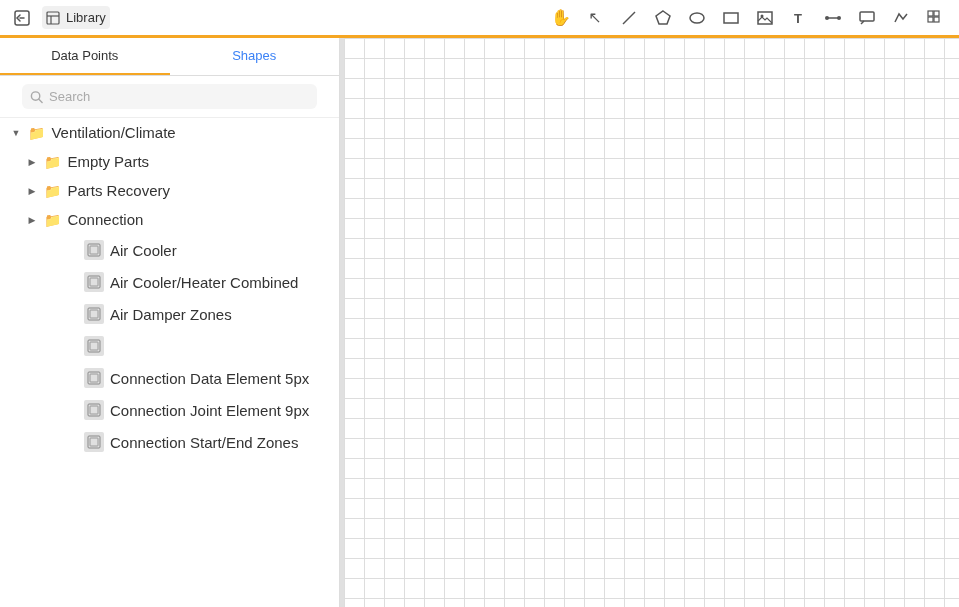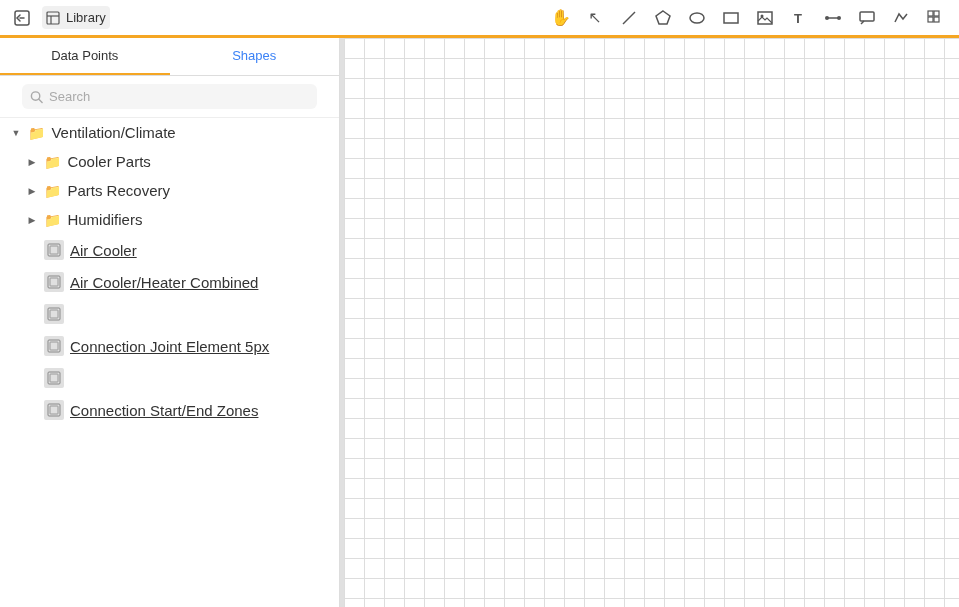--- a/index.html
+++ b/index.html
@@ -158,21 +158,21 @@
       justify-content: center;
       font-size: 9px;
       color: #666;
       margin-right: 2px;
       flex-shrink: 0;
     }
     .tree-item .item-label {
       font-size: 15px;
     }
     .indent-1 { padding-left: 24px; }
-    .indent-leaf { padding-left: 44px; text-decoration: underline; }
+    .indent-leaf { padding-left: 84px; }
 
     
     .canvas-area {
       flex: 1;
       background-color: #ffffff;
       background-image:
         linear-gradient(to right, #ddd 1px, transparent 1px),
         linear-gradient(to bottom, #ddd 1px, transparent 1px);
       background-size: 20px 20px;
       position: relative;
@@ -300,33 +300,33 @@
 
       <div class="tree-item">
         <span class="arrow">▼</span>
         <span class="folder-icon">📁</span>
         <span class="item-label">Ventilation/Climate</span>
       </div>
 
       <div class="tree-item indent-1">
         <span class="arrow">▶</span>
         <span class="folder-icon">📁</span>
-        <span class="item-label">Cooler Parts</span>
+        <span class="item-label">Empty Parts</span>
       </div>
 
       <div class="tree-item indent-1">
         <span class="arrow">▶</span>
         <span class="folder-icon">📁</span>
         <span class="item-label">Parts Recovery</span>
       </div>
 
       <div class="tree-item indent-1">
         <span class="arrow">▶</span>
         <span class="folder-icon">📁</span>
-        <span class="item-label">Humidifiers</span>
+        <span class="item-label">Connection</span>
       </div>
 
       <div class="tree-item indent-leaf">
         <span class="item-icon">
           <svg width="14" height="14" viewBox="0 0 14 14">
               <rect x="1" y="1" width="12" height="12" rx="1" fill="none" stroke="#888" stroke-width="1"></rect>
               <rect x="3" y="3" width="8" height="8" rx="0.5" fill="none" stroke="#888" stroke-width="0.8"></rect>
             </svg>
         </span>
         <span class="item-label">Air Cooler</span>
@@ -335,48 +335,58 @@
       <div class="tree-item indent-leaf">
         <span class="item-icon">
           <svg width="14" height="14" viewBox="0 0 14 14">
               <rect x="1" y="1" width="12" height="12" rx="1" fill="none" stroke="#888" stroke-width="1"></rect>
               <rect x="3" y="3" width="8" height="8" rx="0.5" fill="none" stroke="#888" stroke-width="0.8"></rect>
             </svg>
         </span>
         <span class="item-label">Air Cooler/Heater Combined</span>
       </div>
 
-
-
-      <div class="tree-item indent-leaf">
-        <span class="item-icon">
-          <svg width="14" height="14" viewBox="0 0 14 14">
-              <rect x="1" y="1" width="12" height="12" rx="1" fill="none" stroke="#888" stroke-width="1"></rect>
-              <rect x="3" y="3" width="8" height="8" rx="0.5" fill="none" stroke="#888" stroke-width="0.8"></rect>
-            </svg>
-        </span>
-      </div>
-
-      <div class="tree-item indent-leaf">
-        <span class="item-icon">
-          <svg width="14" height="14" viewBox="0 0 14 14">
-              <rect x="1" y="1" width="12" height="12" rx="1" fill="none" stroke="#888" stroke-width="1"></rect>
-              <rect x="3" y="3" width="8" height="8" rx="0.5" fill="none" stroke="#888" stroke-width="0.8"></rect>
-            </svg>
-        </span>
-        <span class="item-label">Connection Joint Element 5px</span>
-      </div>
-
-      <div class="tree-item indent-leaf">
-        <span class="item-icon">
-          <svg width="14" height="14" viewBox="0 0 14 14">
-              <rect x="1" y="1" width="12" height="12" rx="1" fill="none" stroke="#888" stroke-width="1"></rect>
-              <rect x="3" y="3" width="8" height="8" rx="0.5" fill="none" stroke="#888" stroke-width="0.8"></rect>
-            </svg>
-        </span>
+      <div class="tree-item indent-leaf">
+        <span class="item-icon">
+          <svg width="14" height="14" viewBox="0 0 14 14">
+              <rect x="1" y="1" width="12" height="12" rx="1" fill="none" stroke="#888" stroke-width="1"></rect>
+              <rect x="3" y="3" width="8" height="8" rx="0.5" fill="none" stroke="#888" stroke-width="0.8"></rect>
+            </svg>
+        </span>
+        <span class="item-label">Air Damper Zones</span>
+      </div>
+
+
+      <div class="tree-item indent-leaf">
+        <span class="item-icon">
+          <svg width="14" height="14" viewBox="0 0 14 14">
+              <rect x="1" y="1" width="12" height="12" rx="1" fill="none" stroke="#888" stroke-width="1"></rect>
+              <rect x="3" y="3" width="8" height="8" rx="0.5" fill="none" stroke="#888" stroke-width="0.8"></rect>
+            </svg>
+        </span>
+      </div>
+
+      <div class="tree-item indent-leaf">
+        <span class="item-icon">
+          <svg width="14" height="14" viewBox="0 0 14 14">
+              <rect x="1" y="1" width="12" height="12" rx="1" fill="none" stroke="#888" stroke-width="1"></rect>
+              <rect x="3" y="3" width="8" height="8" rx="0.5" fill="none" stroke="#888" stroke-width="0.8"></rect>
+            </svg>
+        </span>
+        <span class="item-label">Connection Data Element 5px</span>
+      </div>
+
+      <div class="tree-item indent-leaf">
+        <span class="item-icon">
+          <svg width="14" height="14" viewBox="0 0 14 14">
+              <rect x="1" y="1" width="12" height="12" rx="1" fill="none" stroke="#888" stroke-width="1"></rect>
+              <rect x="3" y="3" width="8" height="8" rx="0.5" fill="none" stroke="#888" stroke-width="0.8"></rect>
+            </svg>
+        </span>
+        <span class="item-label">Connection Joint Element 9px</span>
       </div>
 
       <div class="tree-item indent-leaf">
         <span class="item-icon">
           <svg width="14" height="14" viewBox="0 0 14 14">
               <rect x="1" y="1" width="12" height="12" rx="1" fill="none" stroke="#888" stroke-width="1"></rect>
               <rect x="3" y="3" width="8" height="8" rx="0.5" fill="none" stroke="#888" stroke-width="0.8"></rect>
             </svg>
         </span>
         <span class="item-label">Connection Start/End Zones</span>

